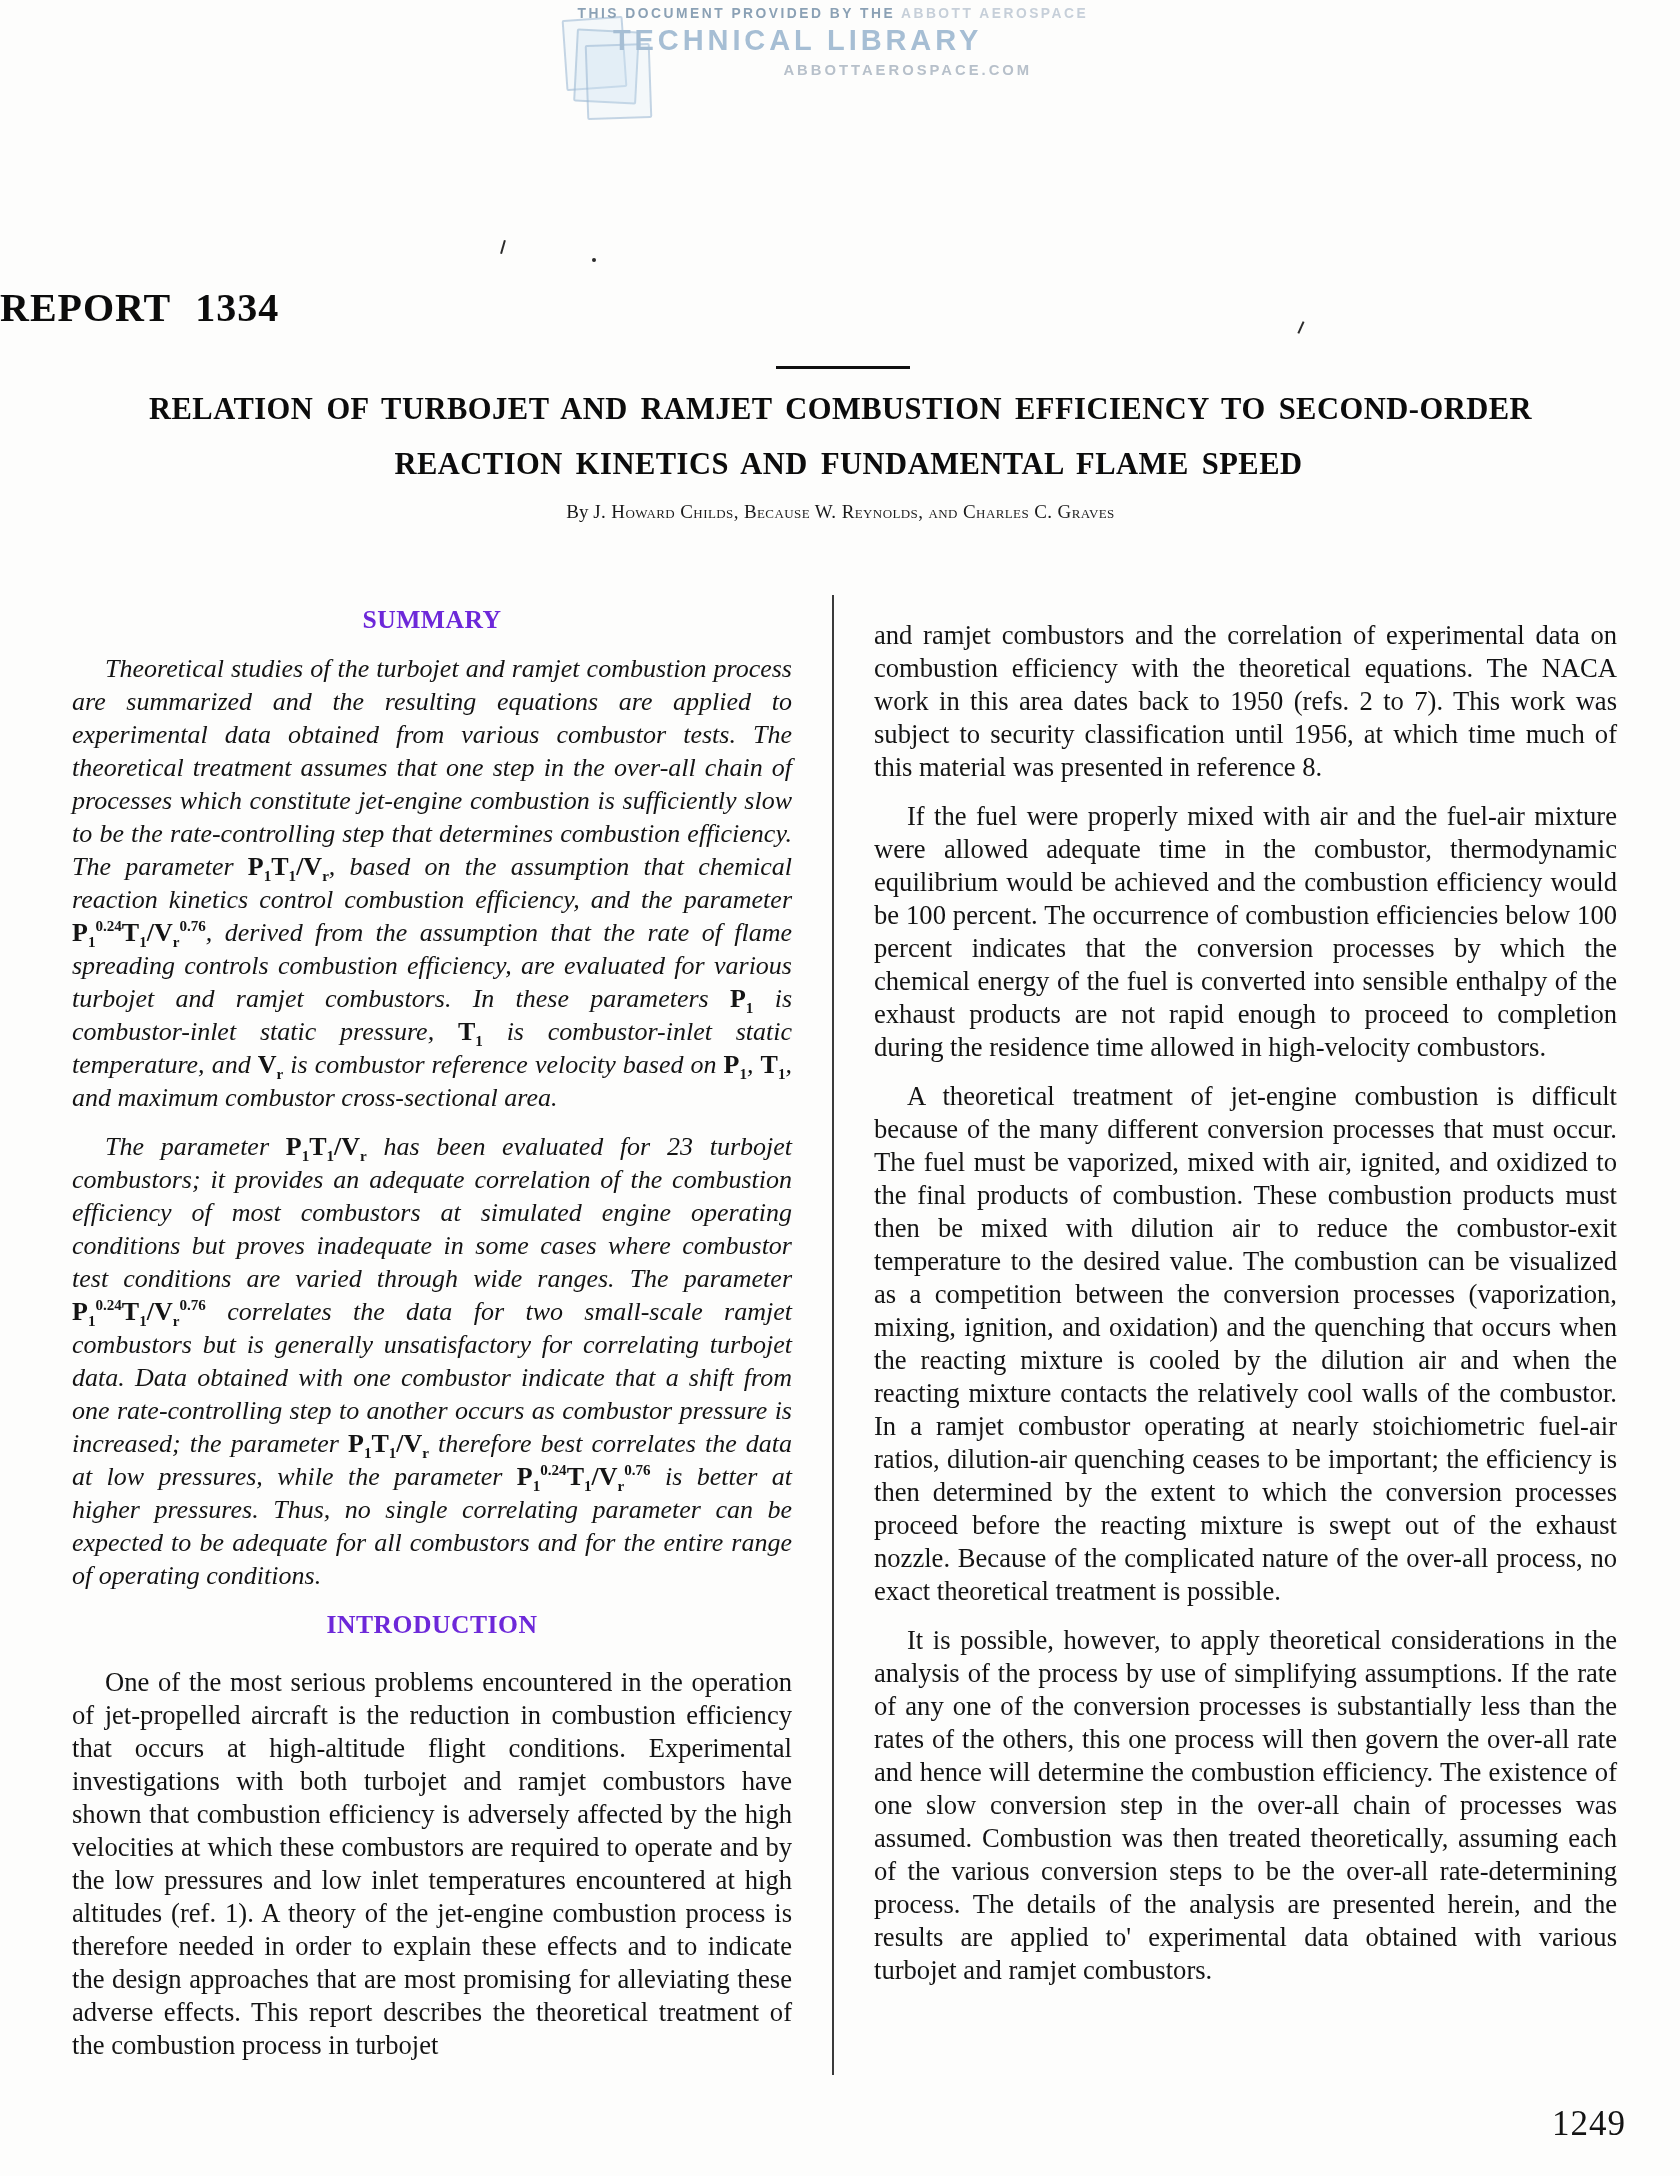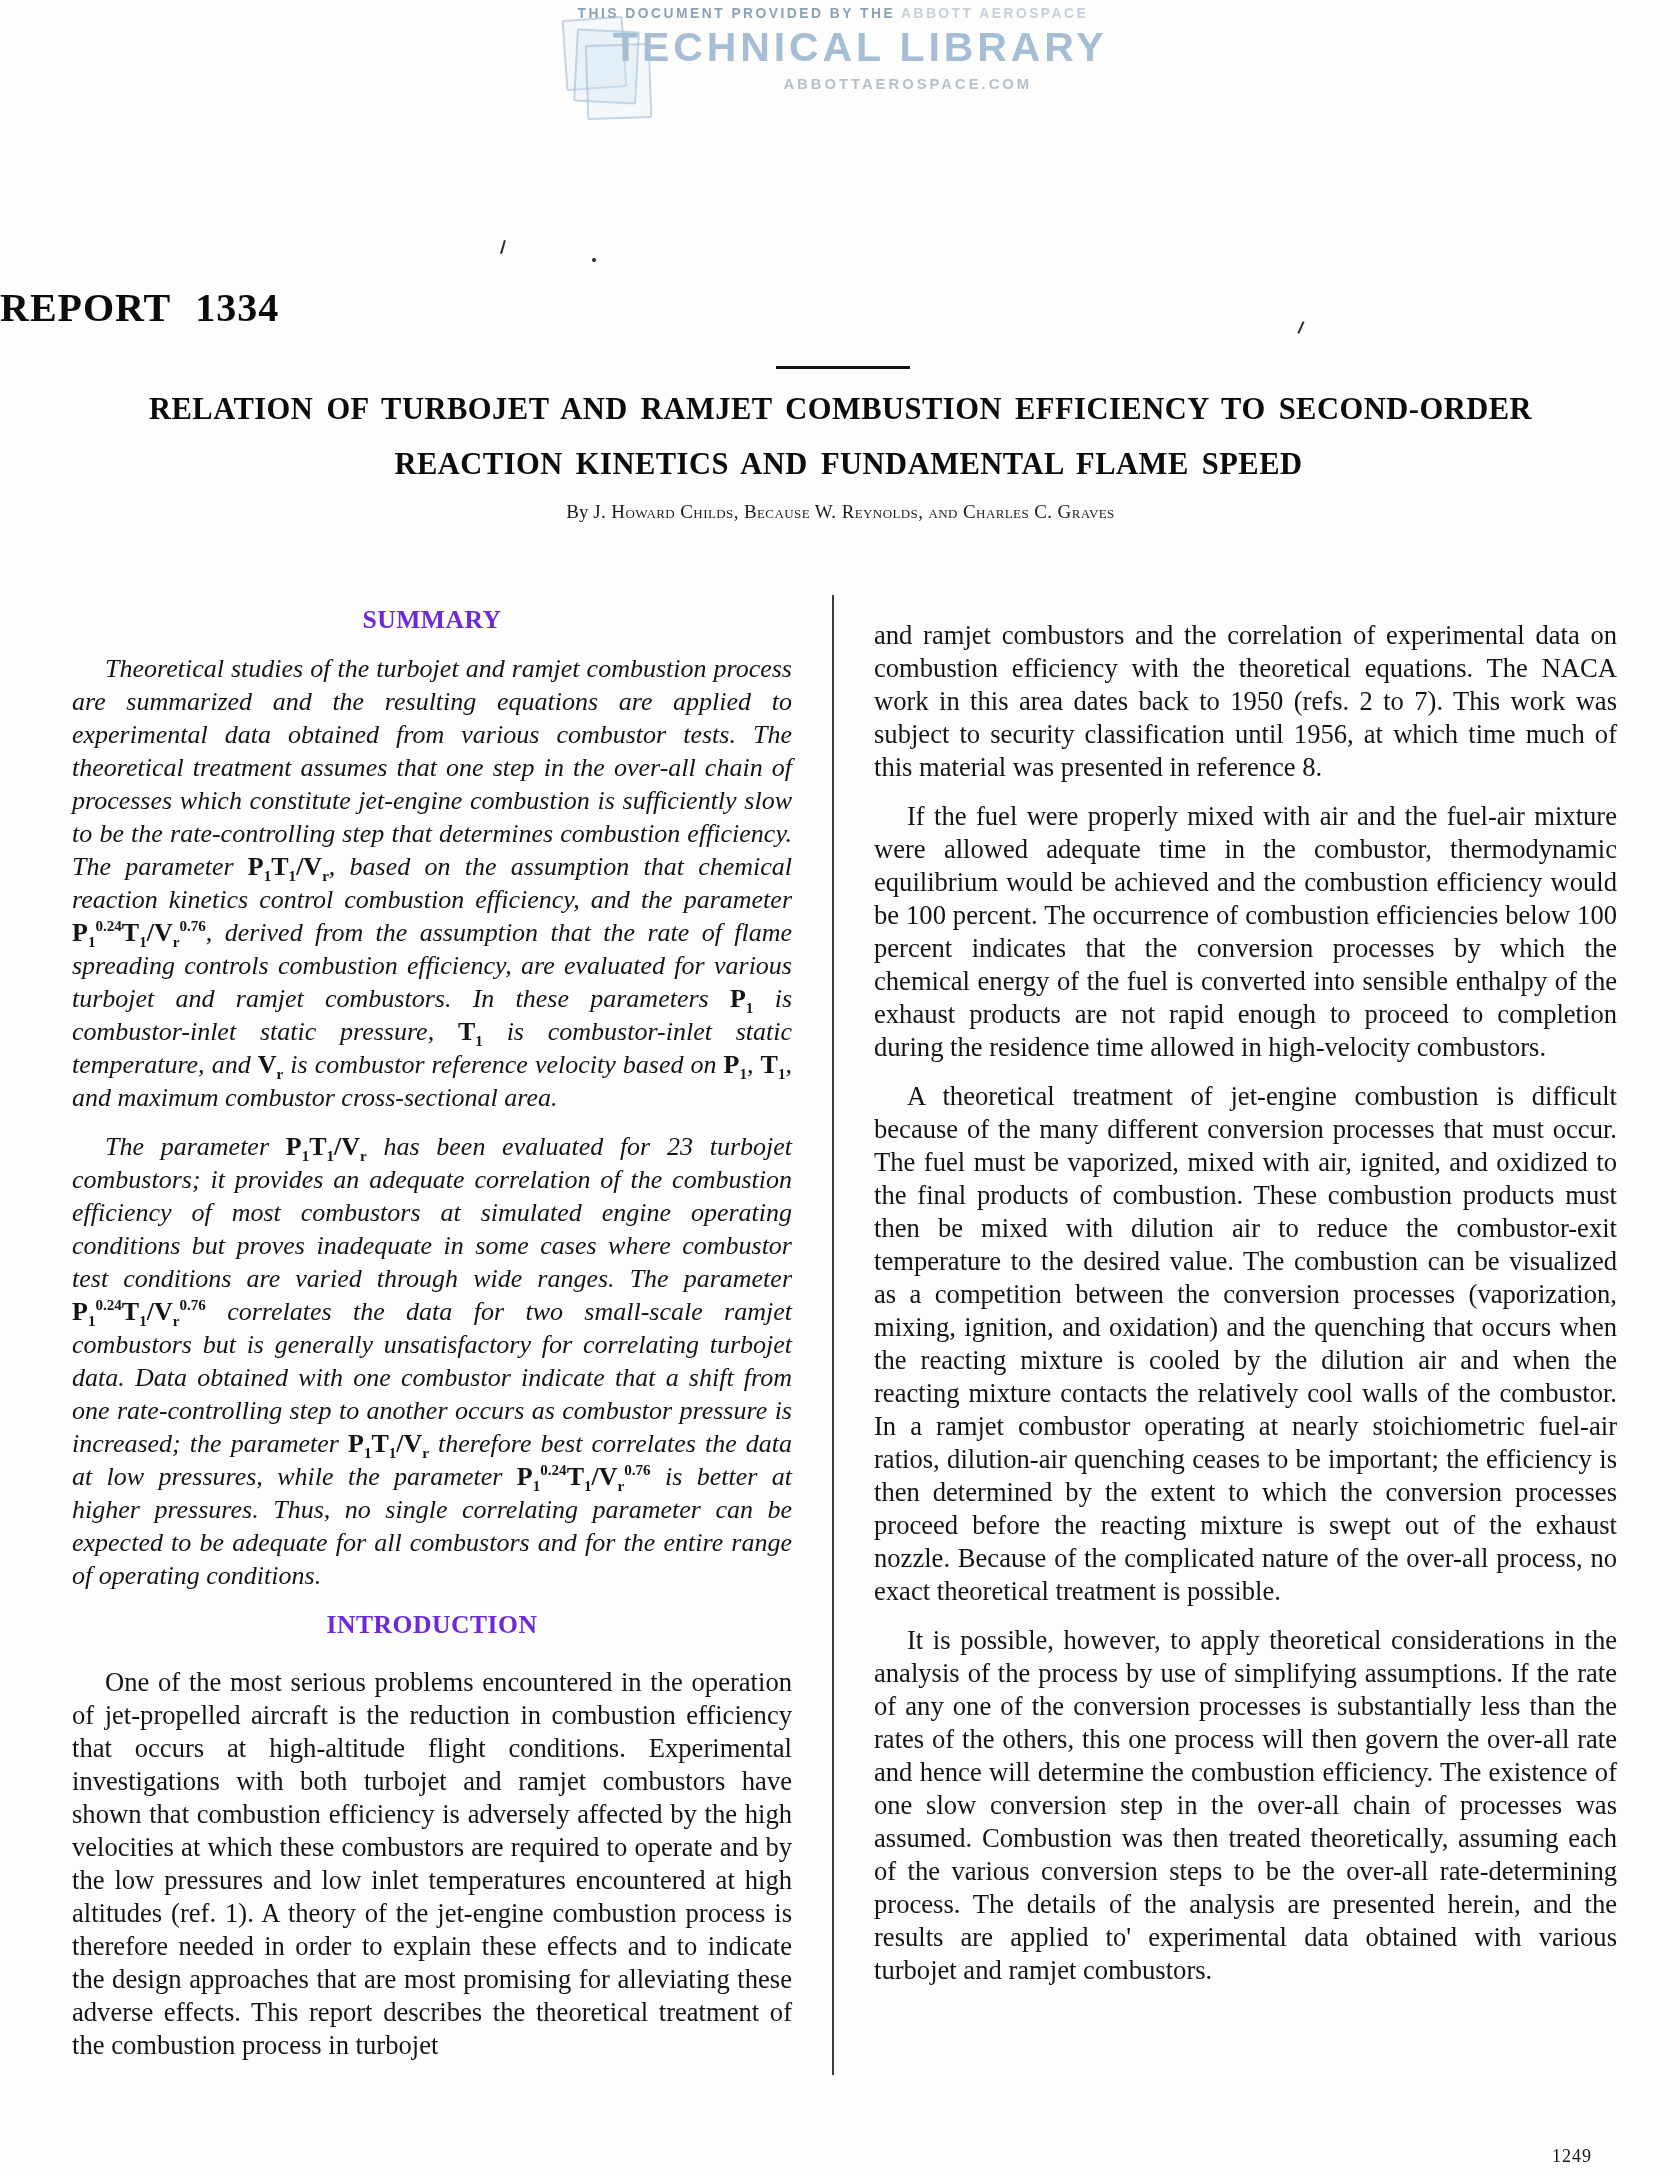--- a/index.html
+++ b/index.html
@@ -14,21 +14,21 @@
   
   .watermark { position:absolute; top:5.9px; left:548px; width:496px; }
   .wm-logo { position:absolute; left:15.8px; top:11.8px; width:95px; height:102px; }
   .sheet { position:absolute; border:2px solid rgba(148,178,205,0.5); background:rgba(205,225,242,0.18); border-radius:2px; }
   .sheet1 { left:0px;  top:0px;  width:57px; height:67px; transform:rotate(-4deg); }
   .sheet2 { left:10.8px; top:12.8px; width:59px; height:69px; transform:rotate(3deg); background:rgba(205,225,242,0.3); }
   .sheet3 { left:22.7px; top:26.6px; width:61px; height:71px; transform:rotate(-2deg); }
   .wm-lines { position:relative; font-family:"Liberation Sans",sans-serif; font-weight:bold; }
   .wm-line1 { font-size:13.8px; letter-spacing:2.5px; color:#8ba1b5; white-space:nowrap; padding-left:29.6px; }
   .wm-brand { color:#c6cfd9; }
-  .wm-line2 { font-size:41px; letter-spacing:3.9px; color:#a6bed4; white-space:nowrap; padding-left:65px; margin-top:3px; }
+  .wm-line2 { font-size:29px; letter-spacing:3.9px; color:#a6bed4; white-space:nowrap; padding-left:65px; margin-top:3px; }
   .wm-line3 { font-size:14.8px; letter-spacing:3px; color:#b7c0ca; margin-top:4.9px; text-align:right; padding-right:11.8px; }
 
   
   .report-no {
     position:absolute; top:284px; left:0; width:100%;
     text-align:left; font-size:40px; font-weight:bold;
     letter-spacing:1px; word-spacing:13.8px; color:#0c0c0c;
   }
   .title-rule { position:absolute; top:366px; left:776px; width:134px; height:3px; background:#101010; }
   .title {
@@ -50,21 +50,21 @@
   .ind { text-indent:33px; }
   .sum { font-style:italic; font-size:26px; }
   .u { font-style:normal;font-weight:bold; }
   sub, sup { font-size:0.58em; line-height:0; }
   h2 {
     font-size:25.6px; font-weight:bold; text-align:center;
     margin:0 0 9.9px 0; letter-spacing:0.5px; font-style:normal; color:#6d28d9;
   }
   .intro-head { margin-top:14.8px; margin-bottom:25px; }
 
-  .page-number { position:absolute; top:2104px; left:1552px; font-size:18px; letter-spacing:1px;margin-top:42px; }
+  .page-number { position:absolute; top:2104px; left:1552px; font-size:35px; letter-spacing:1px; }
 
   
   .artifact { position:absolute; background:#2b2b2b; }
   .a1 { left:502px;  top:240px; width:2px;  height:13.8px; transform:rotate(16deg); }
   .a2 { left:592px;  top:258px; width:3.9px;  height:3.9px;  border-radius:50%; }
   .a3 { left:1300px; top:321px; width:2px;  height:12.8px; transform:rotate(24deg); }
 </style>
 </head>
 <body>
 

